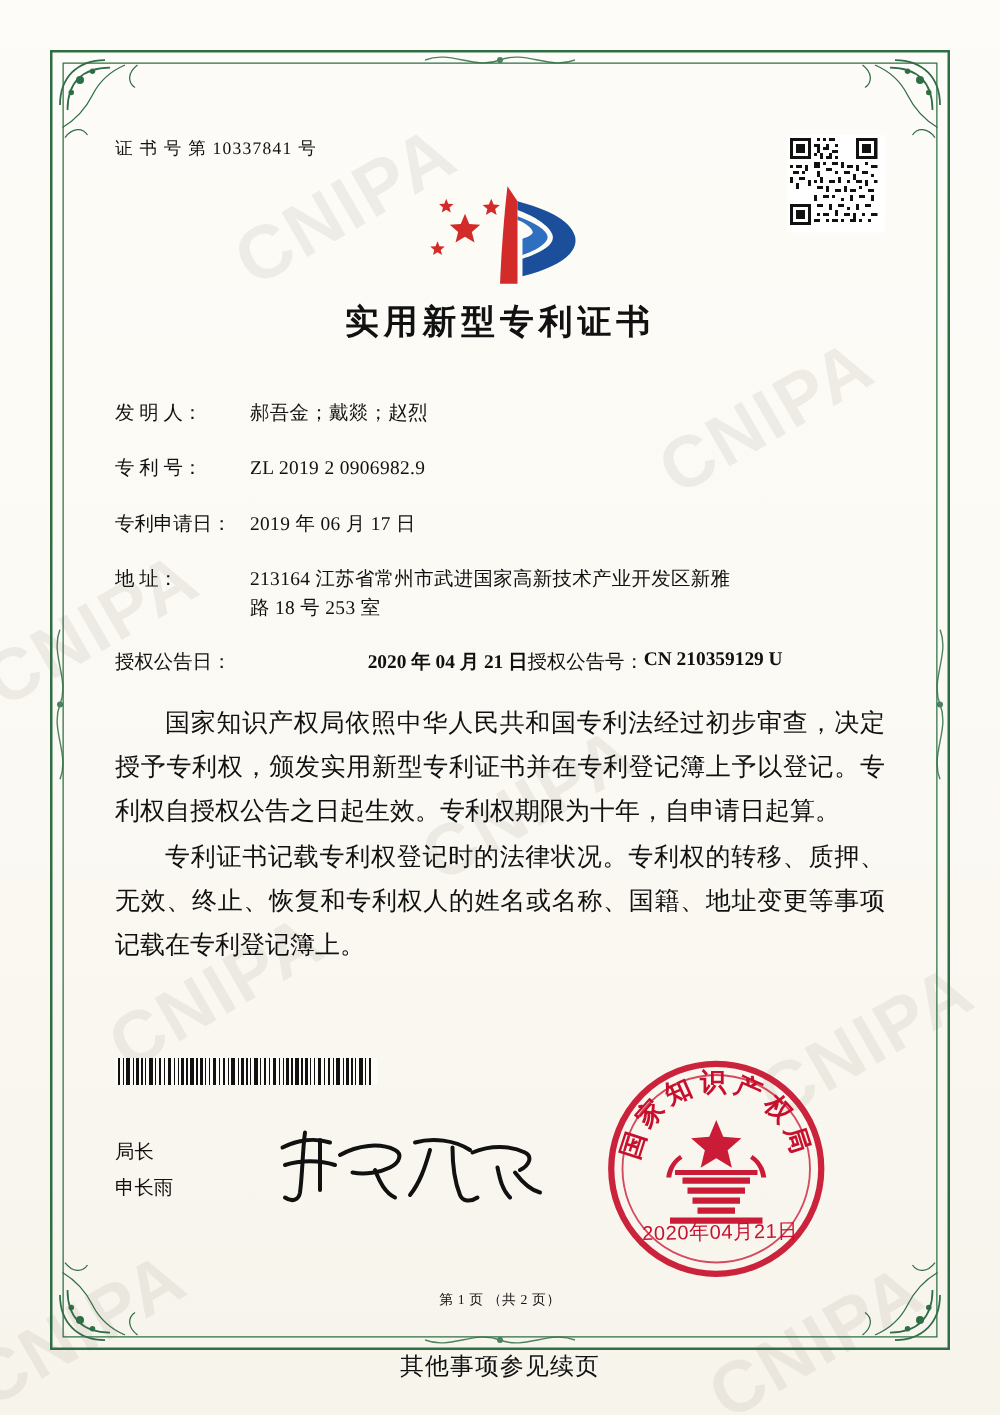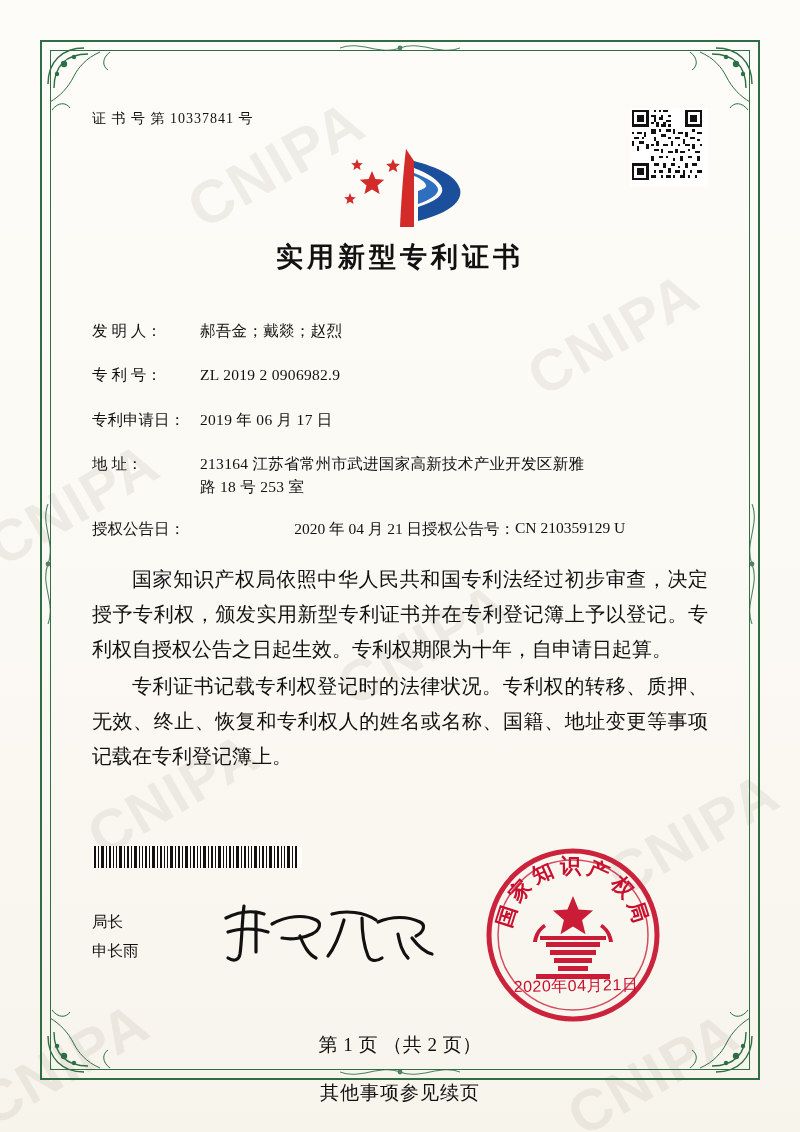--- a/index.html
+++ b/index.html
@@ -142,21 +142,21 @@
   .fvalue .l2 { display: block; }
 
   .row-split {
     display: flex;
     margin-bottom: 10px;
     font-size: 15.5px;
   }
   .row-split .half { display: flex; justify-content: space-between; }
   .row-split .half.first { width: 330px; }
   .row-split .lab { white-space: nowrap; }
-  .row-split .val { margin-left: 0; }
+  .row-split .val { margin-left: 0; font-weight: bold; }
 
   .para {
     margin-top: 22px;
     font-size: 20px;
     line-height: 1.75;
     color: #111;
     text-align: justify;
   }
   .para p {
     margin: 0 0 2px 0;
@@ -211,21 +211,21 @@
     font-family: "Liberation Sans", sans-serif;
     transform: rotate(-1deg);
   }
 
   .page-no {
     position: absolute;
     left: 0;
     right: 0;
     top: 1032px;
     text-align: center;
-    font-size: 19px;
+    font-size: 11px;
     color: #111;
     letter-spacing: .5px;
   }
   .footer-note {
     position: absolute;
     left: 0;
     right: 0;
     top: 1080px;
     text-align: center;
     font-size: 19px;

